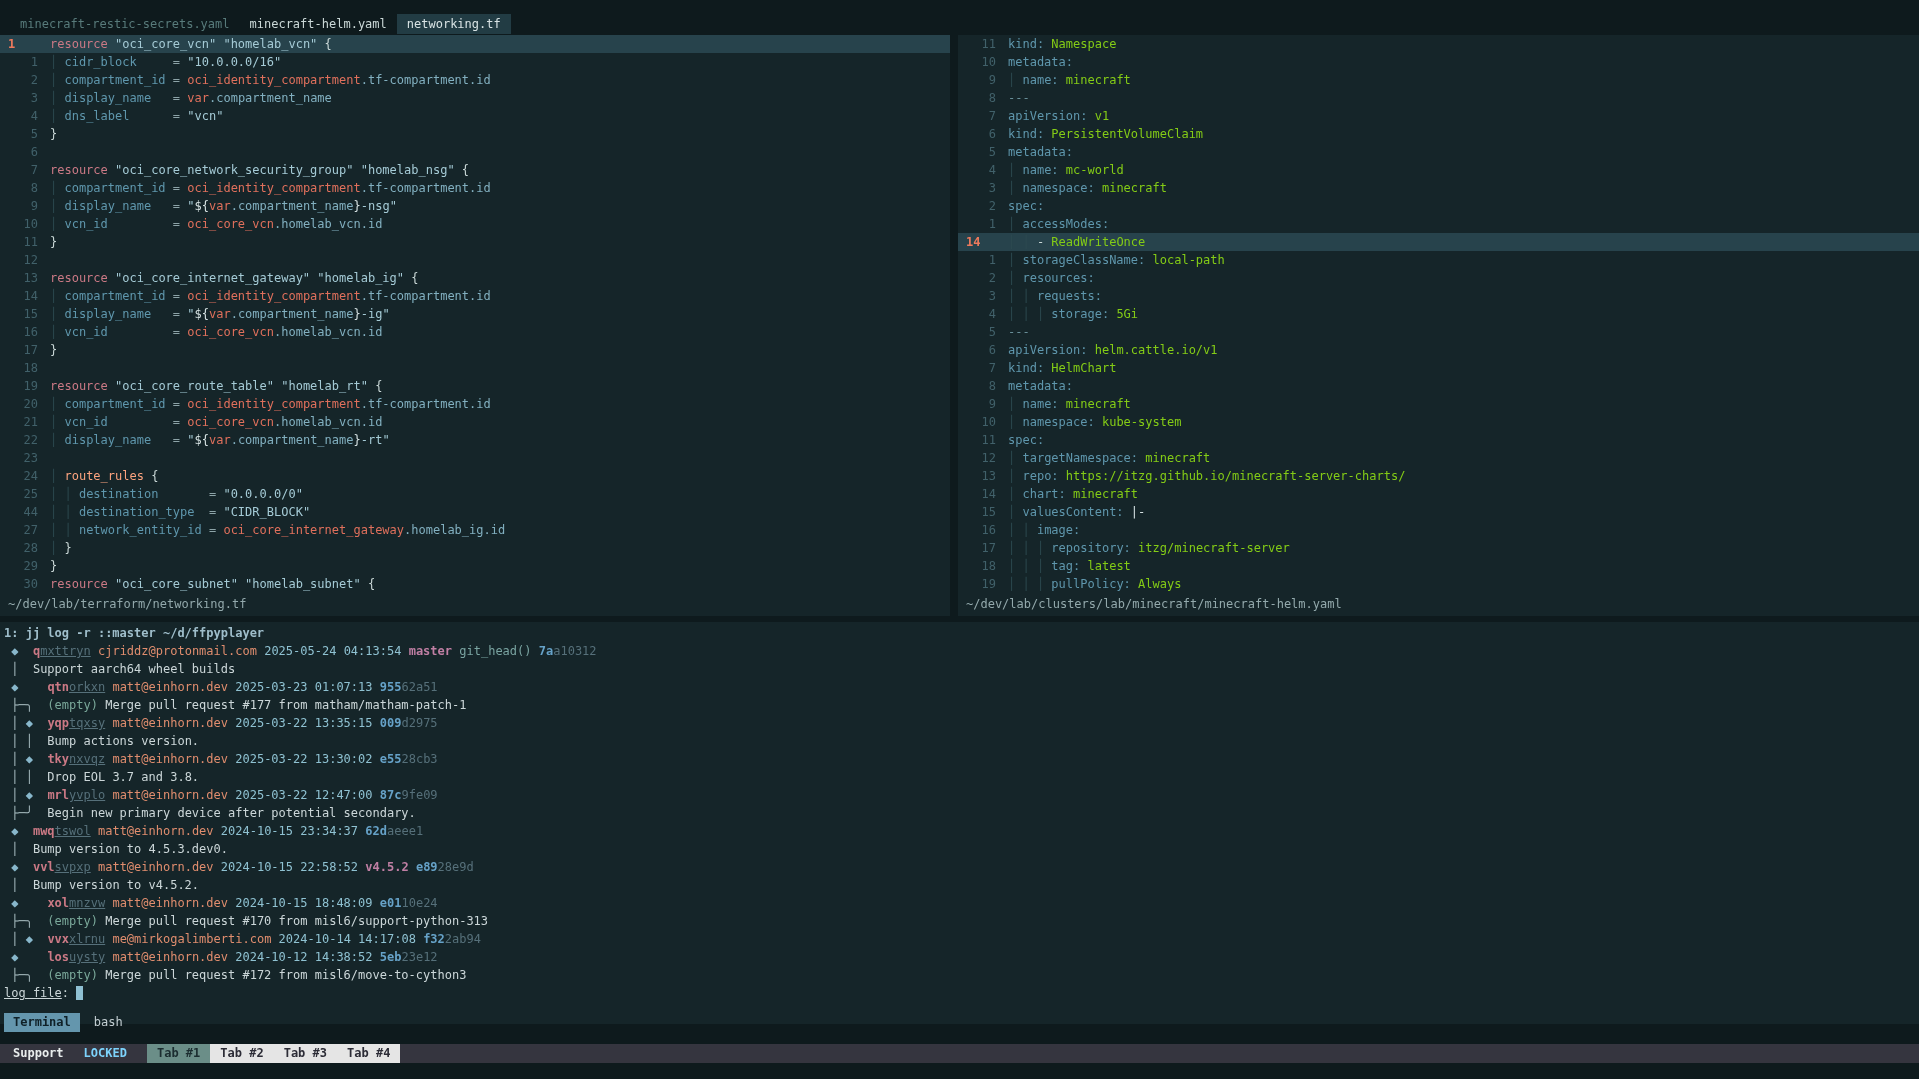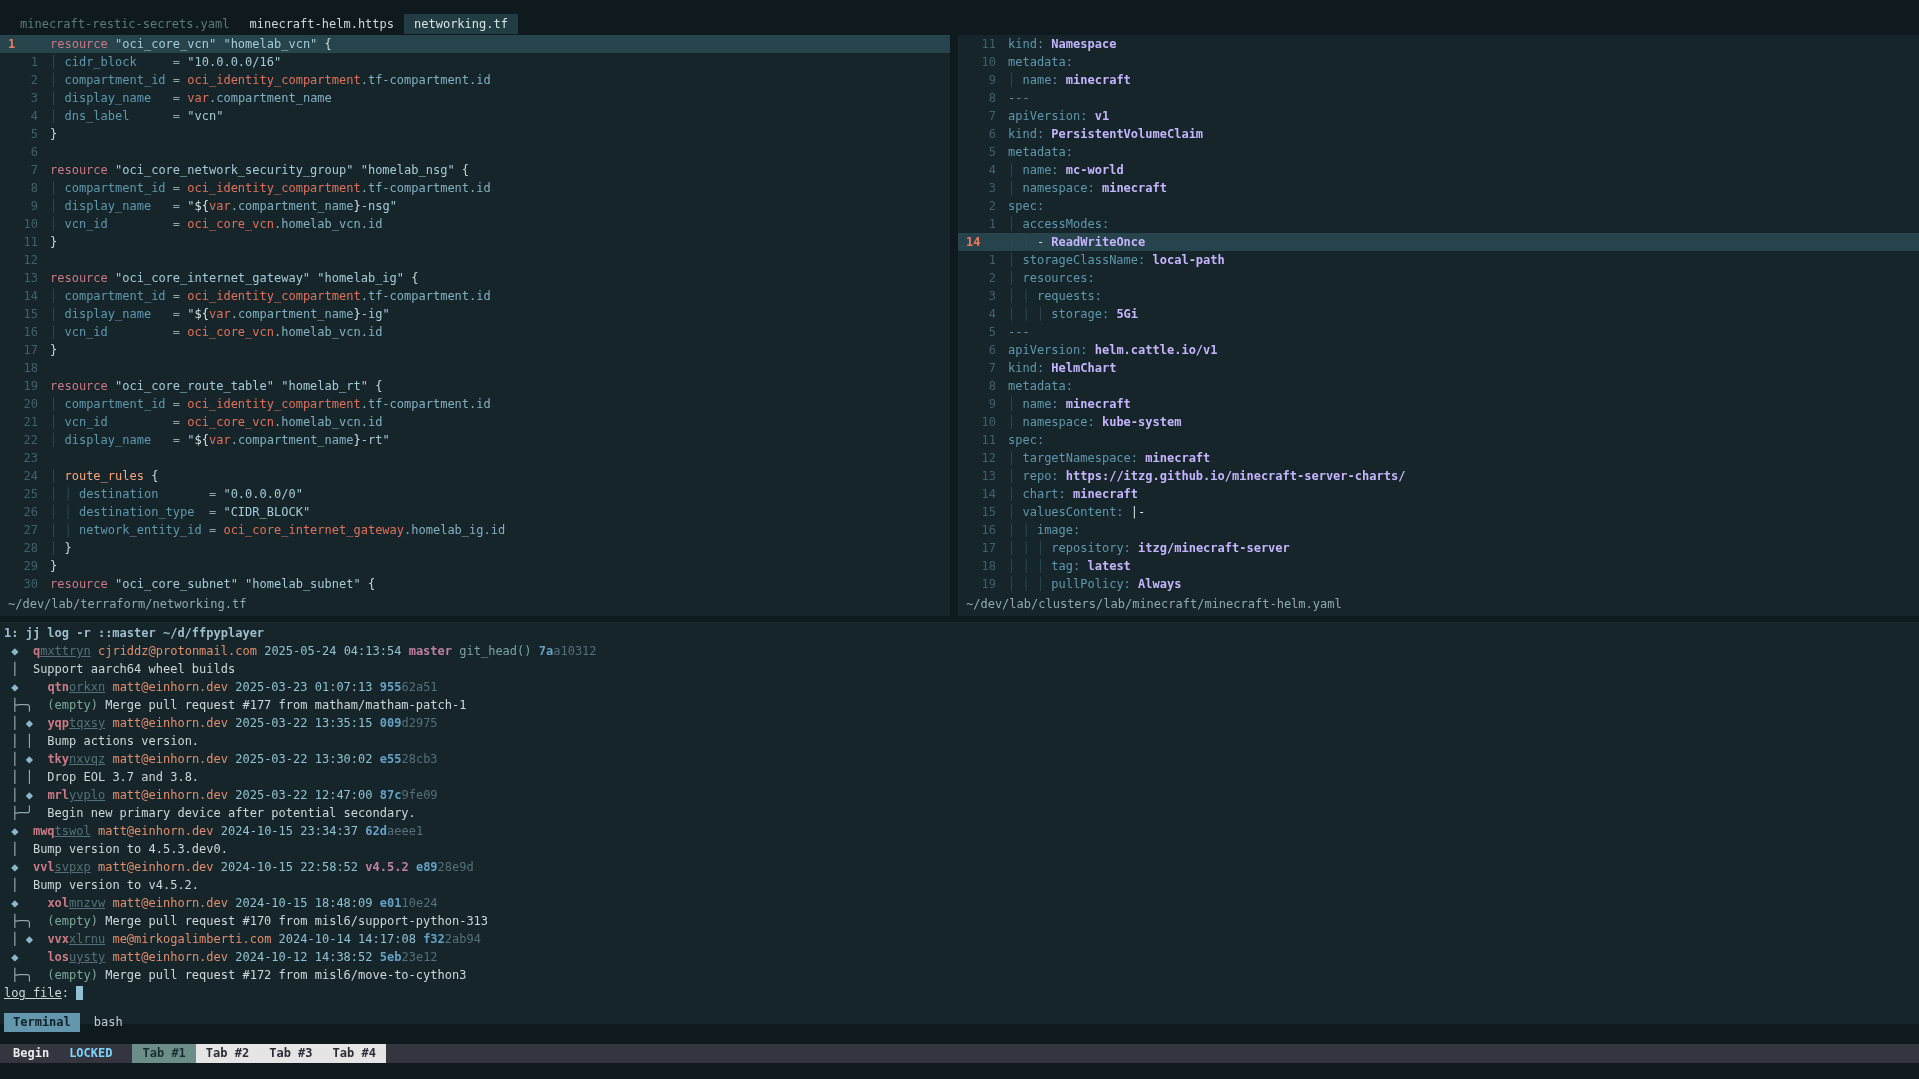--- a/index.html
+++ b/index.html
@@ -33,21 +33,21 @@
   .sb-app{color:#e9eded;font-weight:bold;line-height:19px;margin-right:20px;}
   .sb-mode{color:#7dd3fc;font-weight:bold;line-height:19px;margin-right:20px;}
   #status-tabs{display:flex;}
   .ribbon{padding:0 10px;line-height:19px;font-weight:bold;background:#e5e5e5;color:#2c2c36;white-space:pre;}
   .ribbon.active{background:#6b8e88;color:#1c2d30;}
   
   .c-kw{color:#cb7985;}
   .c-fn{color:#fda47f;}
   .c-key{color:#5f97ad;}
   .c-str{color:#a5cbd6;}
-  .c-val{color:#c4b5fd;font-weight:bold;}
+  .c-val{color:#84cc16;}
   .c-ref{color:#e0705c;}
   .c-attr{color:#82b0c0;}
   .c-op{color:#8da4a8;}
   .c-pun{color:#d6e2e3;}
   .c-df{color:#cbd9d8;}
   .c-doc{color:#688e98;}
   .c-ig{color:#2d4950;}
   
   .c-prompt{color:#9fbecb;font-weight:bold;}
   .c-node{color:#88b7cb;}
@@ -64,21 +64,21 @@
   .c-empty{color:#7aa89a;}
   .c-dfu{color:#ccd7d9;text-decoration:underline;}
   .c-cursor{background:#8fc0d2;color:#152529;}
 </style>
 </head>
 <body>
 
 <div id="screen">
   <div id="bufferline">
       <div class="buftab dim">minecraft-restic-secrets.yaml</div>
-      <div class="buftab plain">minecraft-helm.https</div>
+      <div class="buftab plain">minecraft-helm.yaml</div>
       <div class="buftab active">networking.tf</div>
     </div>
 
   <div class="pane" id="pane-left">
     <div id="left-code">
         <div class="row cur"><span class="gut gcur">1</span><span class="txt"><span class="c-kw">resource</span><span class="c-df"> </span><span class="c-str">"oci_core_vcn"</span><span class="c-df"> </span><span class="c-str">"homelab_vcn"</span><span class="c-df"> {</span></span></div>
         <div class="row"><span class="gut">1</span><span class="txt"><span class="c-ig">│ </span><span class="c-key">cidr_block</span><span class="c-df">     </span><span class="c-op">= </span><span class="c-str">"10.0.0.0/16"</span></span></div>
         <div class="row"><span class="gut">2</span><span class="txt"><span class="c-ig">│ </span><span class="c-key">compartment_id</span><span class="c-df"> </span><span class="c-op">= </span><span class="c-ref">oci_identity_compartment</span><span class="c-attr">.tf-compartment.id</span></span></div>
         <div class="row"><span class="gut">3</span><span class="txt"><span class="c-ig">│ </span><span class="c-key">display_name</span><span class="c-df">   </span><span class="c-op">= </span><span class="c-ref">var</span><span class="c-attr">.compartment_name</span></span></div>
         <div class="row"><span class="gut">4</span><span class="txt"><span class="c-ig">│ </span><span class="c-key">dns_label</span><span class="c-df">      </span><span class="c-op">= </span><span class="c-str">"vcn"</span></span></div>
@@ -96,21 +96,21 @@
         <div class="row"><span class="gut">16</span><span class="txt"><span class="c-ig">│ </span><span class="c-key">vcn_id</span><span class="c-df">         </span><span class="c-op">= </span><span class="c-ref">oci_core_vcn</span><span class="c-attr">.homelab_vcn.id</span></span></div>
         <div class="row"><span class="gut">17</span><span class="txt"><span class="c-df">}</span></span></div>
         <div class="row"><span class="gut">18</span><span class="txt"></span></div>
         <div class="row"><span class="gut">19</span><span class="txt"><span class="c-kw">resource</span><span class="c-df"> </span><span class="c-str">"oci_core_route_table"</span><span class="c-df"> </span><span class="c-str">"homelab_rt"</span><span class="c-df"> {</span></span></div>
         <div class="row"><span class="gut">20</span><span class="txt"><span class="c-ig">│ </span><span class="c-key">compartment_id</span><span class="c-df"> </span><span class="c-op">= </span><span class="c-ref">oci_identity_compartment</span><span class="c-attr">.tf-compartment.id</span></span></div>
         <div class="row"><span class="gut">21</span><span class="txt"><span class="c-ig">│ </span><span class="c-key">vcn_id</span><span class="c-df">         </span><span class="c-op">= </span><span class="c-ref">oci_core_vcn</span><span class="c-attr">.homelab_vcn.id</span></span></div>
         <div class="row"><span class="gut">22</span><span class="txt"><span class="c-ig">│ </span><span class="c-key">display_name</span><span class="c-df">   </span><span class="c-op">= </span><span class="c-str">"</span><span class="c-pun">${</span><span class="c-ref">var</span><span class="c-attr">.compartment_name</span><span class="c-pun">}</span><span class="c-str">-rt"</span></span></div>
         <div class="row"><span class="gut">23</span><span class="txt"></span></div>
         <div class="row"><span class="gut">24</span><span class="txt"><span class="c-ig">│ </span><span class="c-fn">route_rules</span><span class="c-df"> {</span></span></div>
         <div class="row"><span class="gut">25</span><span class="txt"><span class="c-ig">│ │ </span><span class="c-key">destination</span><span class="c-df">       </span><span class="c-op">= </span><span class="c-str">"0.0.0.0/0"</span></span></div>
-        <div class="row"><span class="gut">26</span><span class="txt"><span class="c-ig">│ │ </span><span class="c-key">destination_type</span><span class="c-df">  </span><span class="c-op">= </span><span class="c-str">"CIDR_BLOCK"</span></span></div>
+        <div class="row"><span class="gut">44</span><span class="txt"><span class="c-ig">│ │ </span><span class="c-key">destination_type</span><span class="c-df">  </span><span class="c-op">= </span><span class="c-str">"CIDR_BLOCK"</span></span></div>
         <div class="row"><span class="gut">27</span><span class="txt"><span class="c-ig">│ │ </span><span class="c-key">network_entity_id</span><span class="c-df"> </span><span class="c-op">= </span><span class="c-ref">oci_core_internet_gateway</span><span class="c-attr">.homelab_ig.id</span></span></div>
         <div class="row"><span class="gut">28</span><span class="txt"><span class="c-ig">│ </span><span class="c-df">}</span></span></div>
         <div class="row"><span class="gut">29</span><span class="txt"><span class="c-df">}</span></span></div>
         <div class="row"><span class="gut">30</span><span class="txt"><span class="c-kw">resource</span><span class="c-df"> </span><span class="c-str">"oci_core_subnet"</span><span class="c-df"> </span><span class="c-str">"homelab_subnet"</span><span class="c-df"> {</span></span></div>
       </div>
     <div class="pane-path">~/dev/lab/terraform/networking.tf</div>
   </div>
 
   <div class="pane" id="pane-right">
     <div id="right-code">
@@ -174,21 +174,21 @@
         <div class="trow"><span class="c-dfu">log file</span><span class="c-df">: </span><span class="c-cursor">&nbsp;</span></div>
       </div>
   </div>
 
   <div id="pane-footer">
     <span class="pane-badge">Terminal</span>
     <span class="shell-name">bash</span>
   </div>
 
   <div id="statusbar">
-    <span class="sb-app">Begin</span>
+    <span class="sb-app">Support</span>
     <span class="sb-mode">LOCKED</span>
     <div id="status-tabs">
         <div class="ribbon active">Tab #1</div>
         <div class="ribbon">Tab #2</div>
         <div class="ribbon">Tab #3</div>
         <div class="ribbon">Tab #4</div>
       </div>
   </div>
 </div>
 

